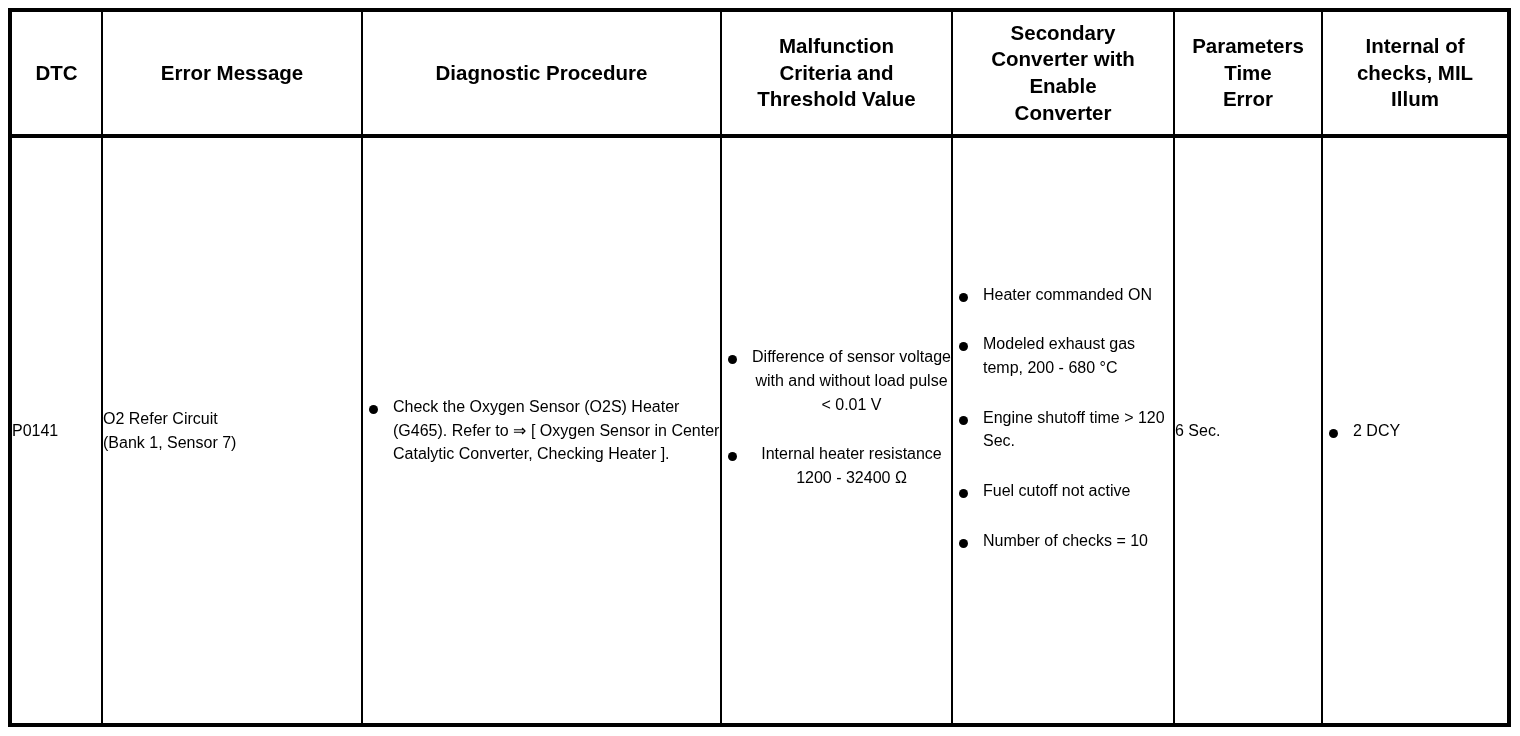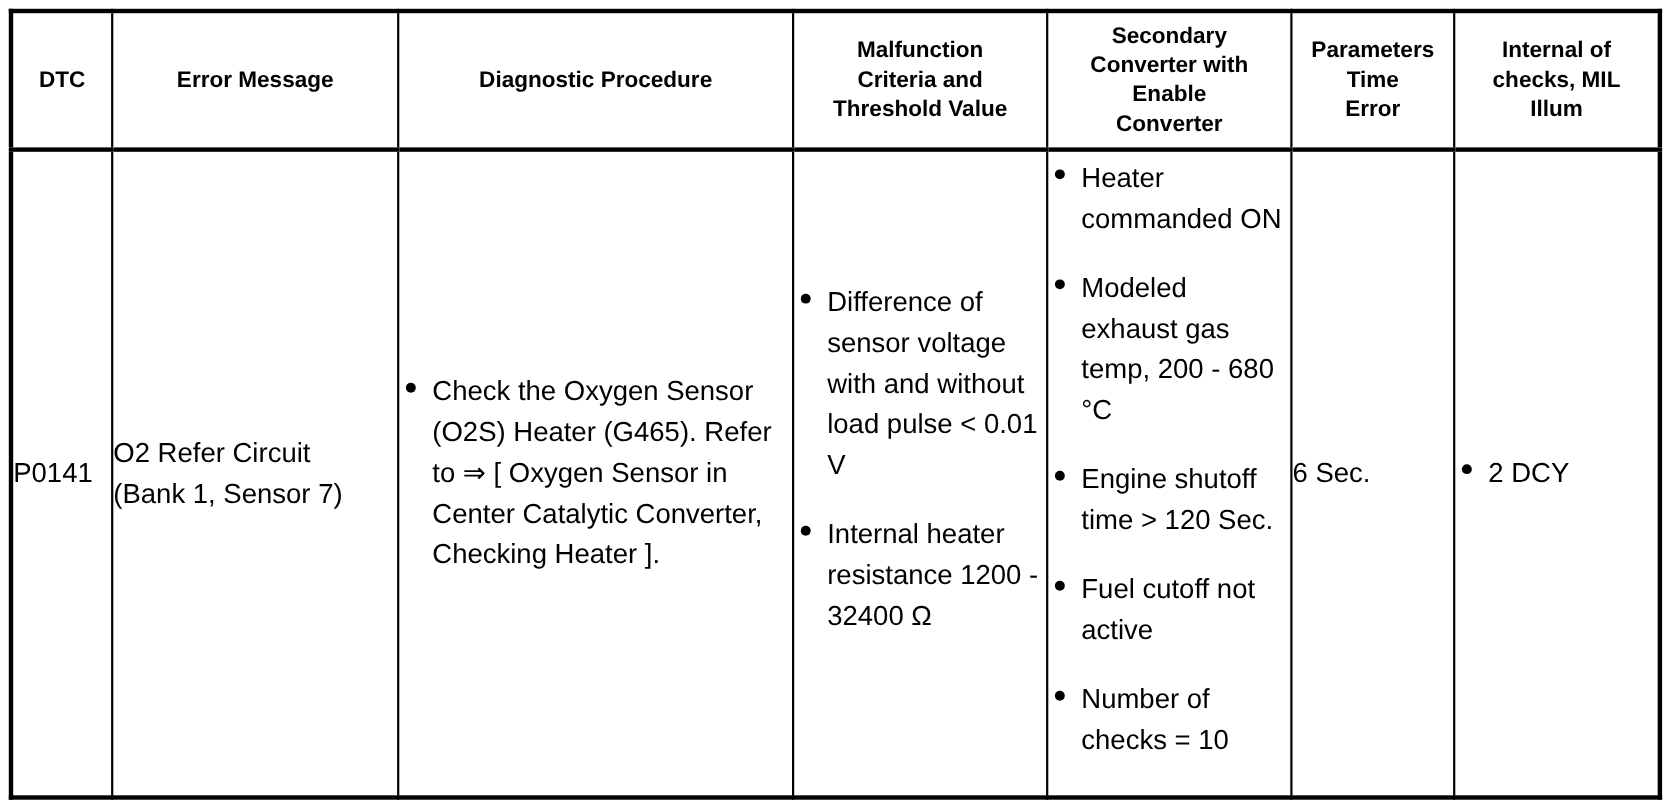--- a/index.html
+++ b/index.html
@@ -51,21 +51,21 @@
     border-bottom: 4px solid #000000;
     font-weight: bold;
     font-size: 20.5px;
     line-height: 1.30;
     text-align: center;
     padding: 2px 6px;
   }
 
   
   tbody td {
-    font-size: 25px;
+    font-size: 16px;
     line-height: 1.48;
     text-align: left;
   }
 
   td.pad-cell { padding: 4px 8px; }
 
   
   ul.bullets {
     list-style: none;
     margin: 0;
@@ -94,21 +94,21 @@
   .col-dtc        { padding-left: 10px; }
   .col-errmsg     { padding-left: 12px; padding-right: 6px; }
   .col-diag       { padding-left: 22px; padding-right: 8px; }
   .col-malf       { padding-left: 18px; padding-right: 10px; }
   .col-sec        { padding-left: 14px; padding-right: 8px; }
   .col-mon        { padding-left: 10px; padding-right: 6px; }
   .col-freq       { padding-left: 16px; padding-right: 8px; }
 
   .col-diag ul.bullets > li  { margin-bottom: 0; }
   .col-sec  ul.bullets > li  { margin-bottom: 26px; }
-  .col-malf ul.bullets > li  { margin-bottom: 26px; }
+  .col-malf ul.bullets > li  { margin-bottom: 26px; text-align: center; }
   .col-freq ul.bullets > li  { margin-bottom: 0; }
 </style>
 </head>
 <body>
 
 <div id="dtc-table-wrap">
   <table class="dtc-table">
     <colgroup>
       <col style="width:92px">
       <col style="width:260px">

